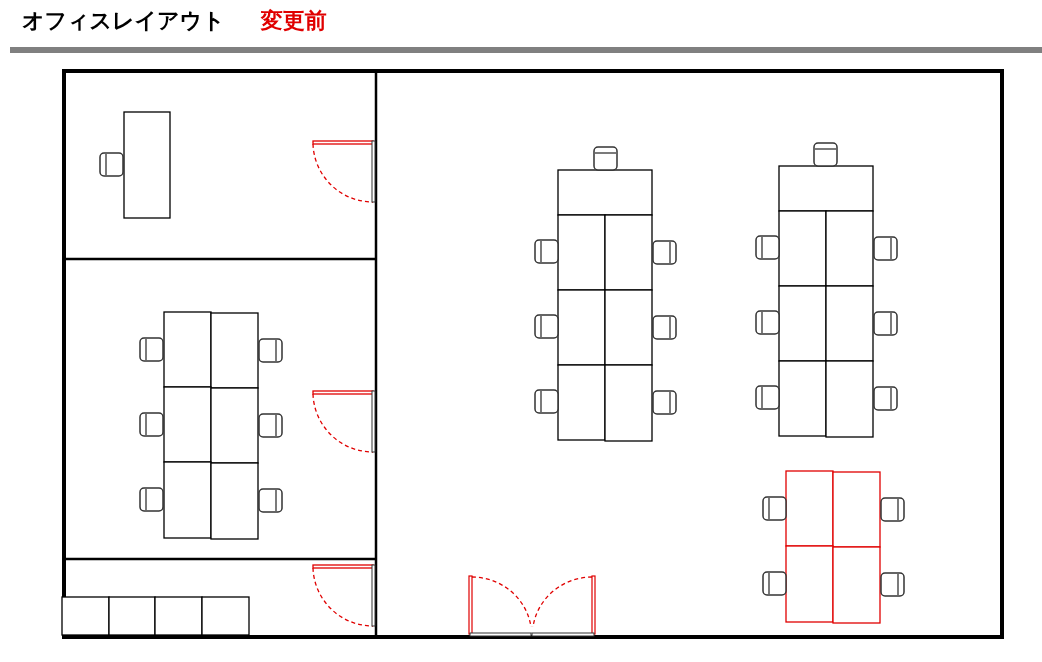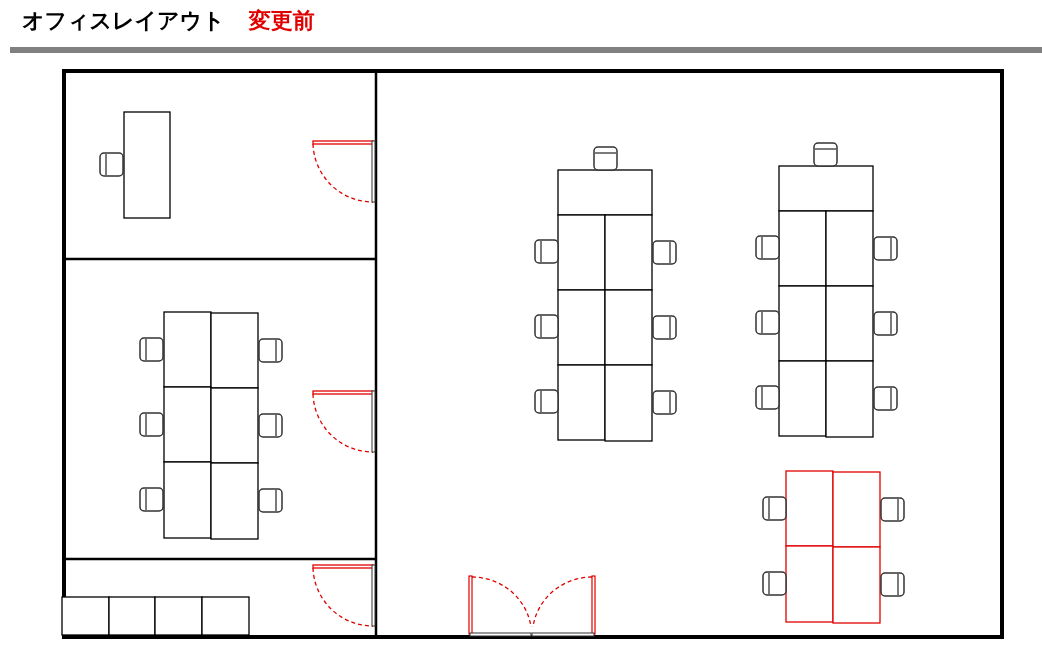--- a/index.html
+++ b/index.html
@@ -1,18 +1,18 @@
 <!DOCTYPE html>
 <html><head>
 <meta charset="utf-8">
 <style>
   html, body { margin:0; padding:0; background:#ffffff; }
   body { width:1042px; height:662px; position:relative; overflow:hidden; font-family:"DejaVu Sans", sans-serif; }
   .title { position:absolute; left:22px; top:6px; font-size:22px; font-weight:bold; color:#000; letter-spacing:0px; white-space:nowrap; }
-  .title .status { color:#e00000; margin-left:24px; }
+  .title .status { color:#e00000; margin-left:36px; }
   .rule { position:absolute; left:10px; top:47px; width:1032px; height:6px; background:#808080; }
   svg.plan { position:absolute; left:0; top:0; }
 </style>
 </head>
 <body>
 
 <div class="title">
   <span>オフィスレイアウト</span><span class="status">変更前</span>
 </div>
 <div class="rule"></div>

